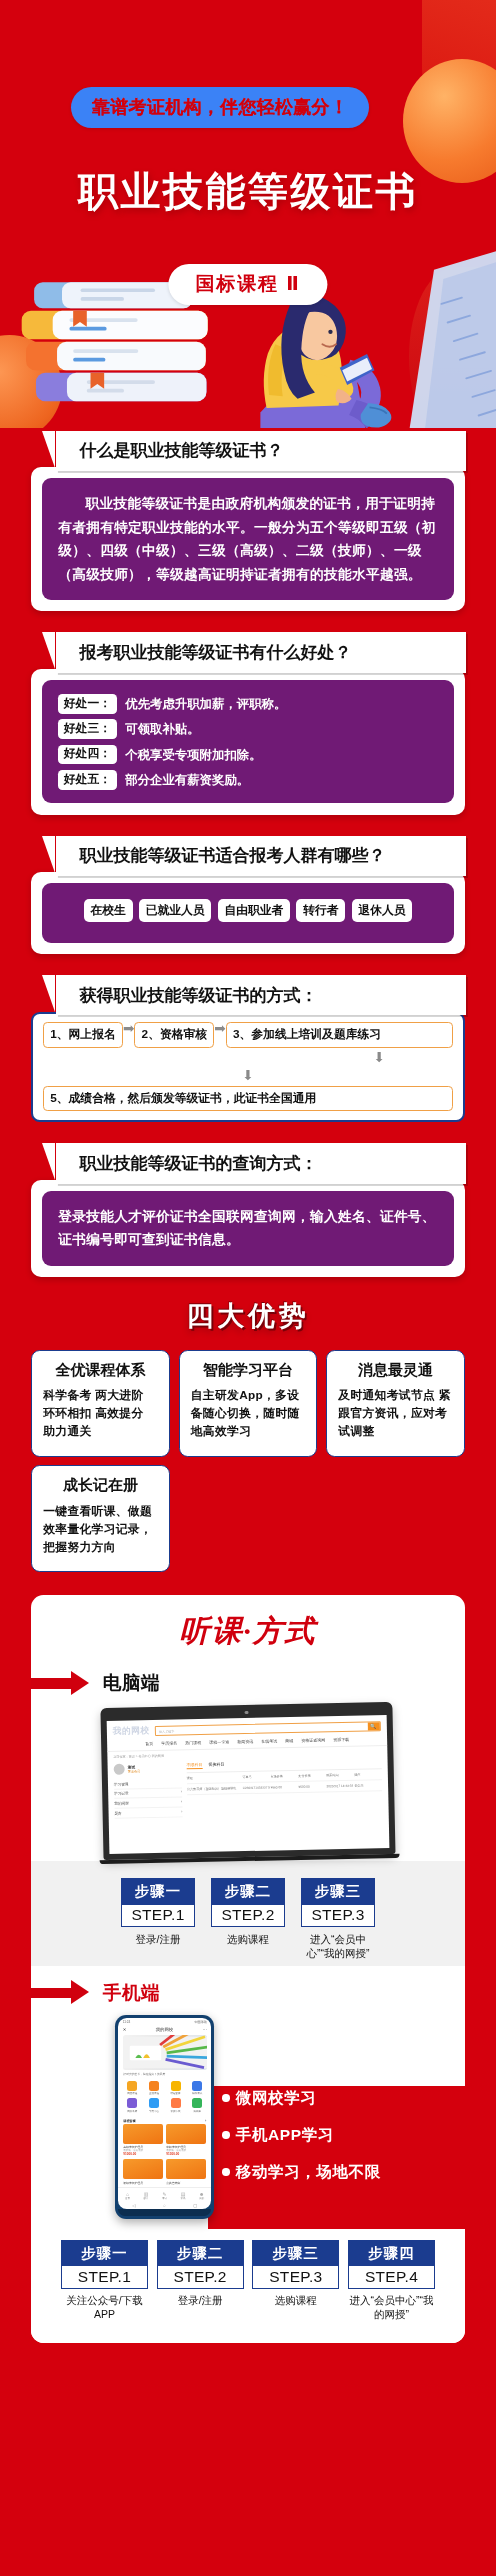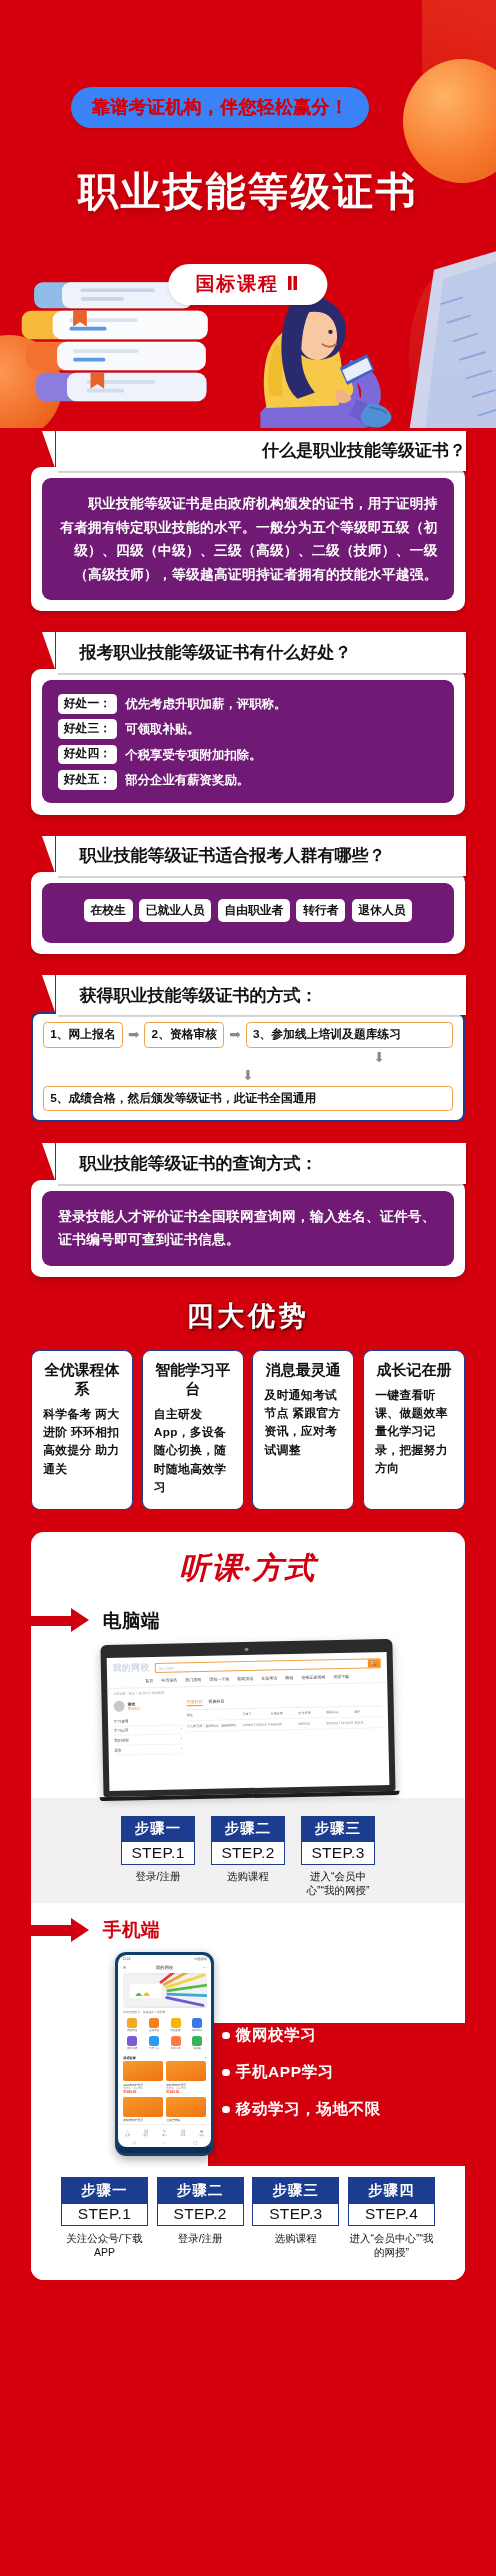--- a/index.html
+++ b/index.html
@@ -118,42 +118,42 @@
   .tag-wrap { display:flex; gap:6.2px; justify-content:center; flex-wrap:nowrap; }
   .tag {
     background:#fff; color:#111; font-weight:bold; font-size:11.8px;
     border-radius:5px; padding:3.1px 6.8px; white-space:nowrap;
   }
 
   
   .flow-card {
     background:#fff; border:2.5px solid #1b3c8f; border-radius:8.7px; padding:8.7px 10px;
   }
-  .flow-row { display:flex; align-items:center; gap:5px; }
+  .flow-row { display:flex; align-items:flex-start; }
   .flow-box {
     border:0.9px solid #f0a046; border-radius:4.3px; background:#fff;
     padding:3.7px 6.2px; font-size:11.8px; font-weight:bold; color:#111; white-space:nowrap;
   }
   .flow-box.wide { flex:1; }
   .flow-arrow-r { color:#8a8a8a; font-size:13.7px; line-height:1; }
   .flow-vert { display:flex; margin:3.7px 0; }
   .flow-vert .arrow { font-size:13.7px; color:#8a8a8a; line-height:1; }
   .flow-vert.right { justify-content:flex-end; padding-right:68px; }
   .flow-vert.mid { justify-content:center; }
 
   
   .adv-title {
     text-align:center; font-size:27px; font-weight:bold; color:#fff;
     letter-spacing:3.7px;
     text-shadow:1.9px 1.9px 0 #7a0008, -0.6px -0.6px 0 #7a0008, 0 3.7px 7.4px rgba(0,0,0,.25);
     margin:21px 0 16px;
   }
   .adv-grid {
     width:434px; margin:0 auto; display:grid;
-    grid-template-columns:1fr 1fr 1fr 1fr; gap:8.7px 8.7px;
+    grid-template-columns:1fr 1fr 1fr; gap:8.7px 8.7px;
   }
   .adv-card {
     background:#fff; border:1.9px solid #1b3c8f; border-radius:8.7px;
     padding:10px 11.2px 12.4px; min-height:107px;
   }
   .adv-card h4 {
     text-align:center; font-size:15px; font-weight:bold; color:#111; margin-bottom:6.2px;
   }
   .adv-card p { font-size:11.8px; line-height:1.55; font-weight:bold; color:#111; letter-spacing:0.3px; }
 
@@ -348,21 +348,21 @@
         <path d="M520 160 q12 8 22 0" stroke="#b9694f" stroke-width="3" fill="none" stroke-linecap="round"></path>
 
         <path d="M468 96 q-22 50 -10 108 q6 32 22 44 l28 -10 q-24 -28 -22 -70 q2 -44 16 -66 Z" fill="#2a2a6e"></path>
 
         <path d="M548 198 l44 -22 l12 26 l-44 24 Z" fill="#3f63c9"></path>
         <path d="M552 202 l40 -20 l8 18 l-40 20 Z" fill="#e9eefb"></path>
       </g>
     </svg>
   </div>
 
-  <div class="sec" style="padding-top:2.5px;text-align:right;">
+  <div class="sec" style="padding-top:2.5px;">
     <div class="sec-head">什么是职业技能等级证书？</div>
     <div class="sec-body">
       <div class="blue-card">
         <div class="para">职业技能等级证书是由政府机构颁发的证书，用于证明持有者拥有特定职业技能的水平。一般分为五个等级即五级（初级）、四级（中级）、三级（高级）、二级（技师）、一级（高级技师），等级越高证明持证者拥有的技能水平越强。</div>
       </div>
     </div>
   </div>
 
   <div class="sec" style="margin-top:21px;">
     <div class="sec-head">报考职业技能等级证书有什么好处？</div>

